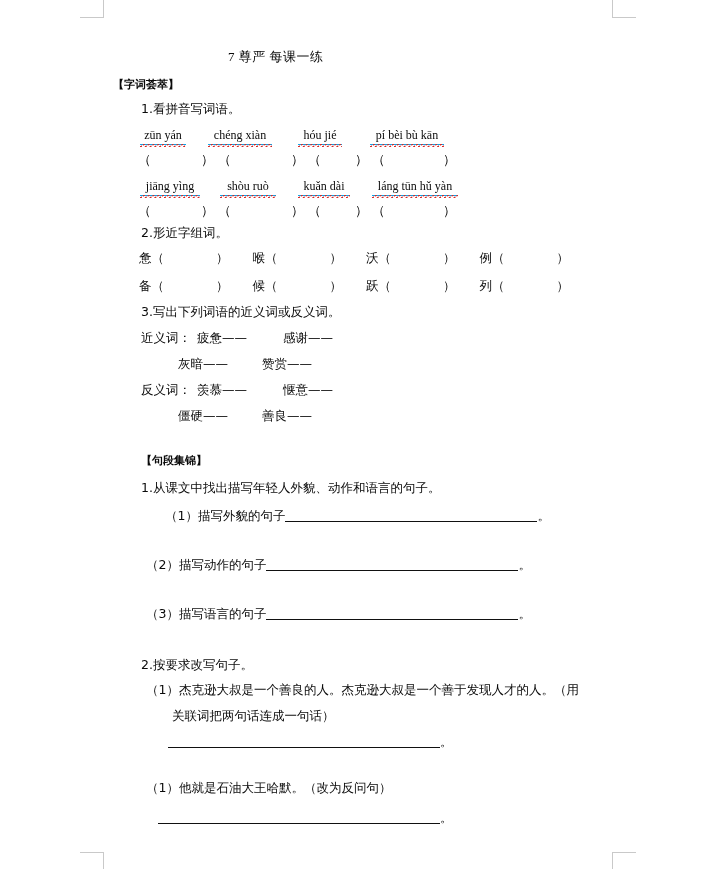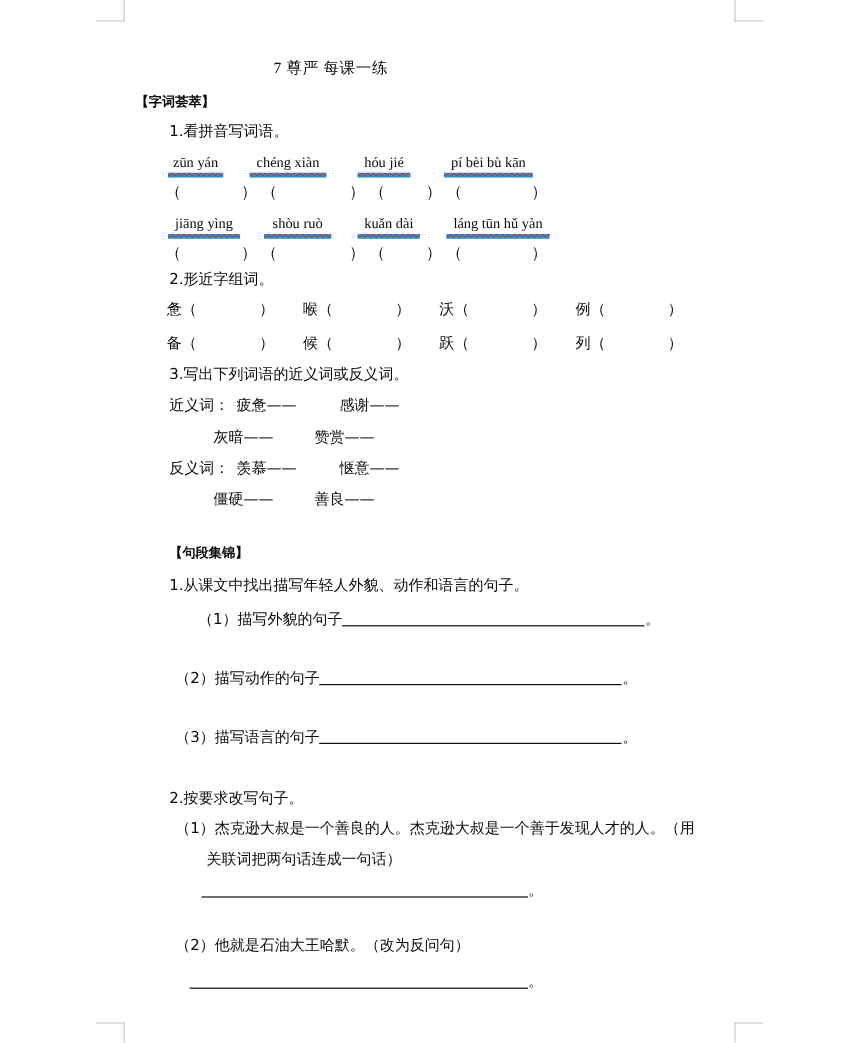--- a/index.html
+++ b/index.html
@@ -54,21 +54,21 @@
   .body{
     font-family:"DejaVu Sans","Liberation Sans",sans-serif;
     font-size:12.5px;
   }
 
   
   .pyrow{position:absolute;white-space:nowrap;font-family:"Liberation Serif","DejaVu Serif",serif;font-size:12px;}
   .py{
     display:inline-block;
     position:relative;
-    border-bottom:4px solid #0ea5e9;
+    border-bottom:1px solid #0ea5e9;
     padding:0 1px 1px 1px;
   }
   .py.sq::after{
     content:"";
     position:absolute;left:0;right:0;bottom:-3px;height:3px;
     background-image:
       radial-gradient(circle at 1.2px 2.6px, #d32a2a 1.05px, rgba(0,0,0,0) 1.2px),
       radial-gradient(circle at 3.6px 0.4px, #d32a2a 1.05px, rgba(0,0,0,0) 1.2px);
     background-size:4.8px 3px;
     background-repeat:repeat-x;
@@ -189,21 +189,21 @@
 
     <div class="ln q" style="left:141px;top:659px;">2.按要求改写句子。</div>
 
     <div class="ln body" style="left:146px;top:684px;">（1）杰克逊大叔是一个善良的人。杰克逊大叔是一个善于发现人才的人。（用</div>
     <div class="ln body" style="left:172px;top:710px;">关联词把两句话连成一句话）</div>
 
     <div class="ln body" style="left:168px;top:734px;">
       <span class="ul" style="width:272px;"></span><span>。</span>
     </div>
 
-    <div class="ln body" style="left:146px;top:782px;">（2）他就是石油大王哈默。（改为反问句）</div>
+    <div class="ln body" style="left:146px;top:782px;">（1）他就是石油大王哈默。（改为反问句）</div>
 
     <div class="ln body" style="left:158px;top:810px;">
       <span class="ul" style="width:282px;"></span><span>。</span>
     </div>
 
   </div>
 
 
 </div>
 

